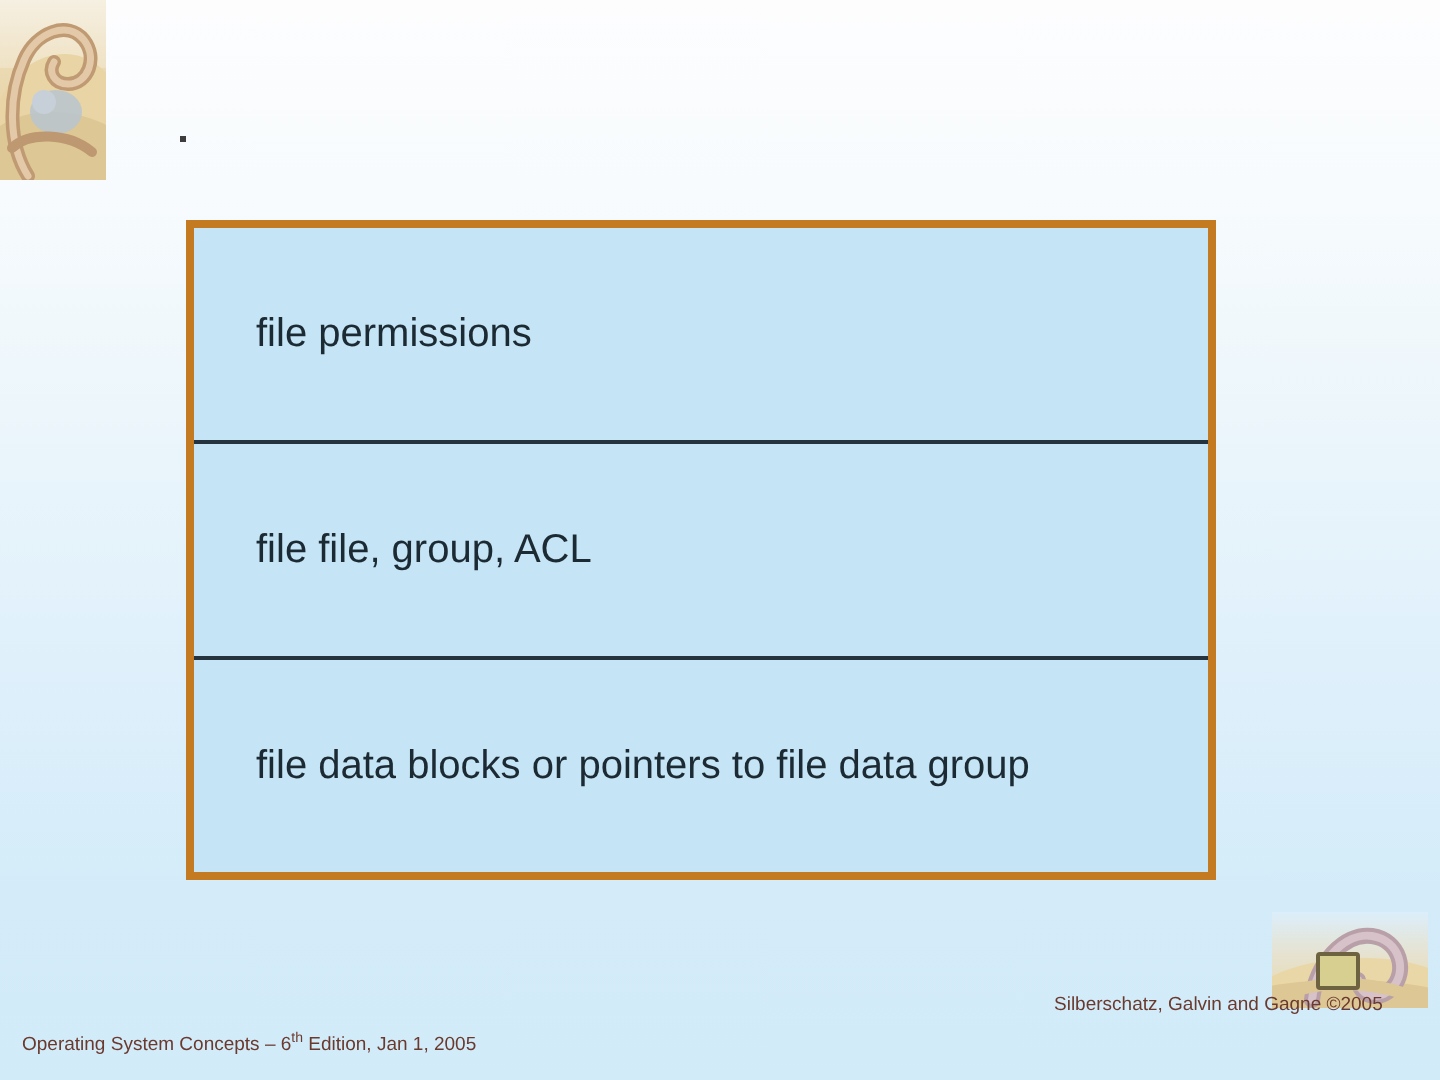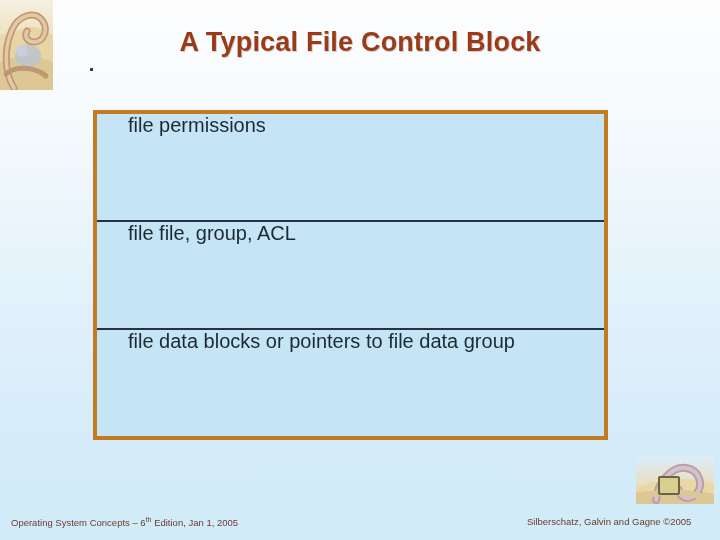--- a/index.html
+++ b/index.html
@@ -124,21 +124,21 @@
   }
   #fcb-figure .fcb-rows {
     position: absolute;
     inset: 0;
     display: flex;
     flex-direction: column;
   }
   .fcb-row {
     flex: 1 1 0;
     display: flex;
-    align-items: flex-start;
+    align-items: center;
     background: #c5e4f5;
     border-bottom: 2px solid #24333d;
     box-sizing: border-box;
   }
   .fcb-row:last-child {
     border-bottom: none;
   }
   .fcb-row .fcb-label {
     padding-left: 31px;
     font-size: 20px;
@@ -163,21 +163,21 @@
     position: absolute;
     left: 344px;
     top: 545px;
     font-size: 15px;
     color: #6b3a2e;
     white-space: nowrap;
   }
   #footer-right {
     position: absolute;
     left: 527px;
-    top: 516px;
+    top: 497px;
     font-size: 9.5px;
     color: #6b3a2e;
     white-space: nowrap;
   }
 </style>
 </head>
 <body>
 
 <div id="slide">
 
@@ -187,21 +187,20 @@
     <div class="dune2"></div>
     <svg width="53" height="90" viewBox="0 0 53 90" style="position:absolute;left:0;top:0;">
       <path d="M14 88 C4 72, 4 48, 12 30 C18 16, 34 10, 42 20 C49 29, 44 42, 34 42 C27 42, 24 36, 27 31" fill="none" stroke="#c09a72" stroke-width="7" stroke-linecap="round"></path>
       <path d="M14 88 C4 72, 4 48, 12 30 C18 16, 34 10, 42 20 C49 29, 44 42, 34 42 C27 42, 24 36, 27 31" fill="none" stroke="#e3c9a8" stroke-width="3.5" stroke-linecap="round"></path>
       <ellipse cx="28" cy="56" rx="13" ry="11" fill="#b9c4cf" opacity="0.85"></ellipse>
       <ellipse cx="22" cy="51" rx="6" ry="6" fill="#c7d0d9"></ellipse>
       <path d="M6 74 C14 66, 34 66, 46 76" fill="none" stroke="#bd9870" stroke-width="5" stroke-linecap="round"></path>
     </svg>
   </div>
 
-  <div id="title">A Typical File Control Block</div>
 
   <div class="bullet-dot" id="bullet-one"></div>
   <div class="bullet-dot" id="bullet-two"></div>
 
   <div id="fcb-figure">
     <div class="fcb-rows">
       <div class="fcb-row">
         <span class="fcb-label">file permissions</span>
       </div>
       <div class="fcb-row">

